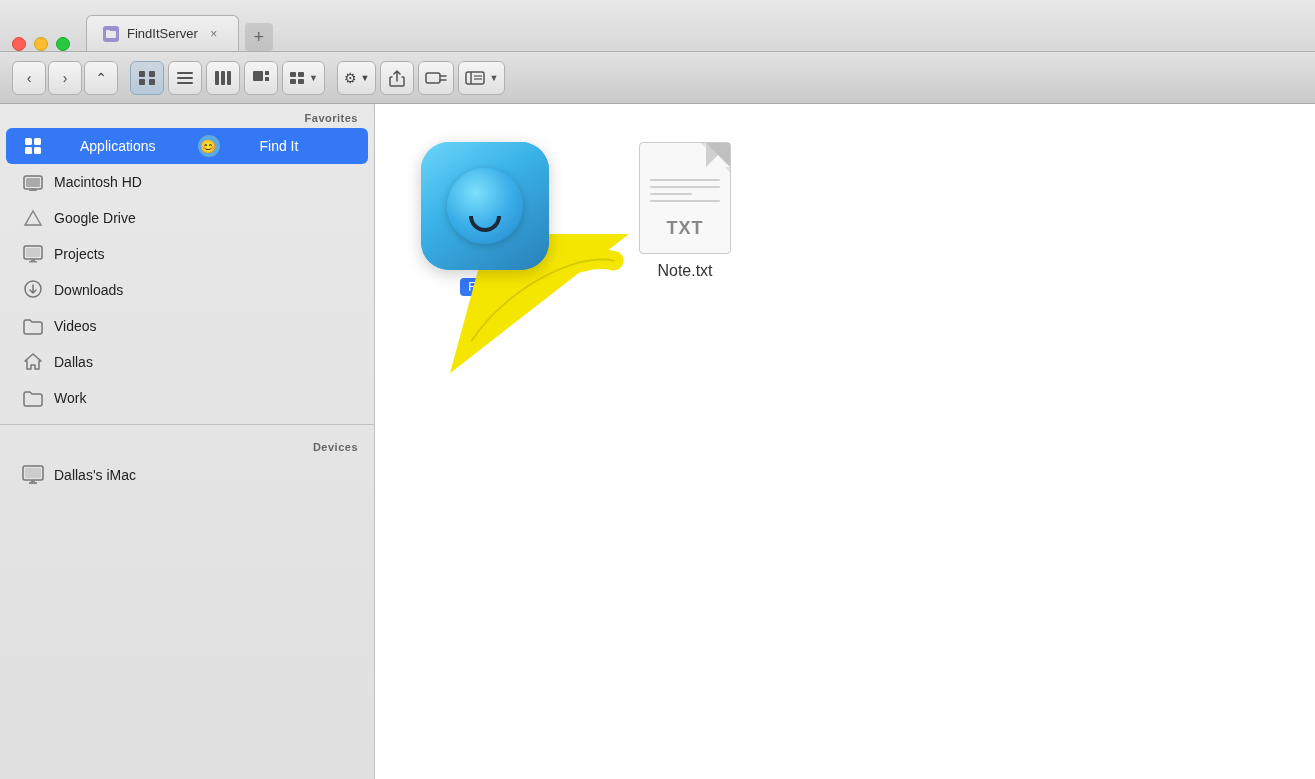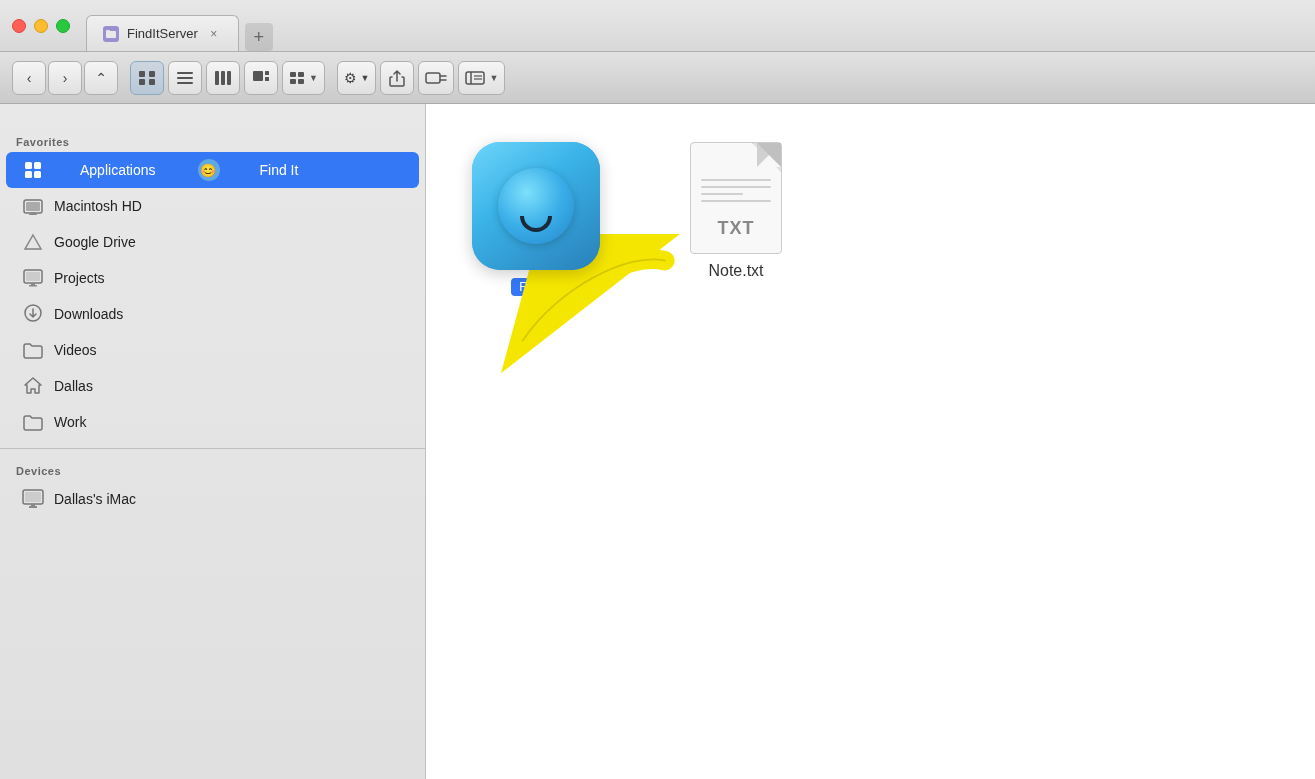--- a/index.html
+++ b/index.html
@@ -12,21 +12,21 @@
       display: flex;
       flex-direction: column;
     }
 
     
     .title-bar {
       height: 52px;
       background: linear-gradient(to bottom, #e8e8e8, #d8d8d8);
       border-bottom: 1px solid #b0b0b0;
       display: flex;
-      align-items: center;
+      align-items: flex-end;
       padding: 0 12px;
       gap: 0;
       position: relative;
     }
     .traffic-lights {
       display: flex;
       gap: 8px;
       align-items: center;
       margin-right: 16px;
     }
@@ -145,25 +145,26 @@
 
     
     .main-area {
       display: flex;
       flex: 1;
       overflow: hidden;
     }
 
     
     .sidebar {
-      width: 426px;
+      width: 375px;
       background: linear-gradient(to bottom, #e8e8e8, #e0e0e0);
       border-right: 1px solid #c0c0c0;
       overflow-y: auto;
-      padding: 24px 0;
+      padding: 0 0;
+      text-align: right;
     }
     .sidebar-section-title {
       font-size: 11px;
       font-weight: 700;
       color: #666;
       padding: 8px 16px 4px;
       letter-spacing: 0.5px;
       text-transform: none;
     }
     .sidebar-item {

